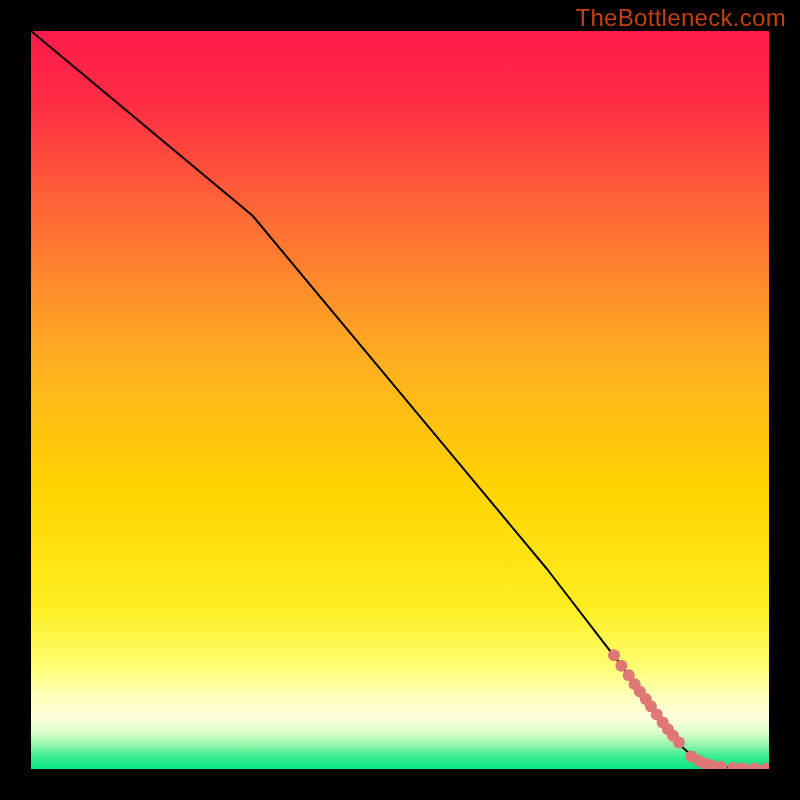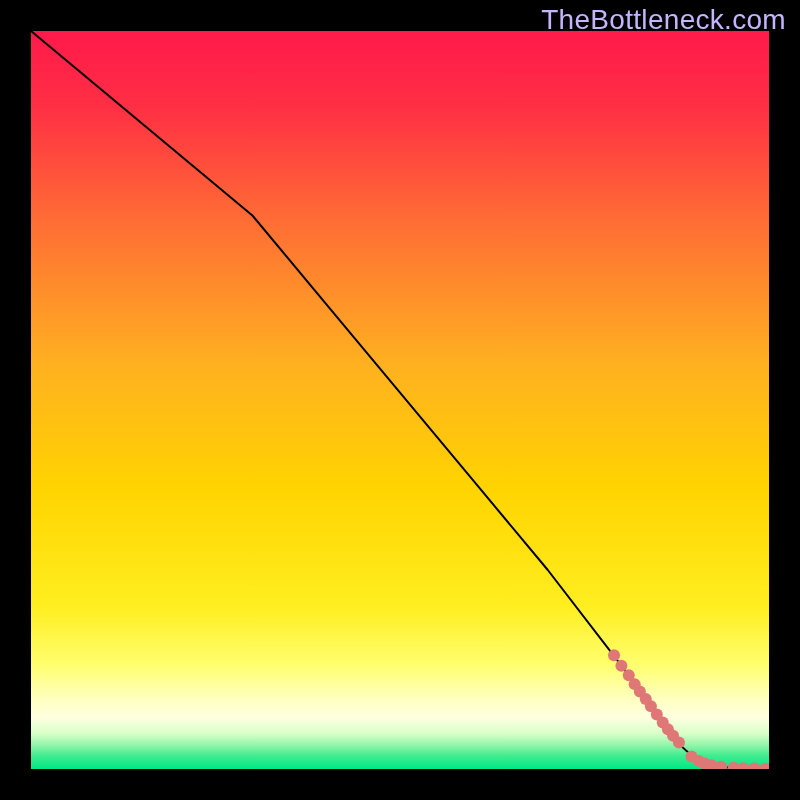--- a/index.html
+++ b/index.html
@@ -14,22 +14,22 @@
   .frame {
     position: relative;
     width: 800px;
     height: 800px;
     background: #000;
   }
   .watermark {
     position: absolute;
     top: 4px;
     right: 14px;
-    color: #c4b5fd;
-    font-size: 28px;
+    color: #c2410c;
+    font-size: 24px;
     font-weight: 500;
     letter-spacing: 0.3px;
     user-select: none;
   }
   .plot {
     position: absolute;
     left: 31px;
     top: 31px;
     width: 738px;
     height: 738px;

